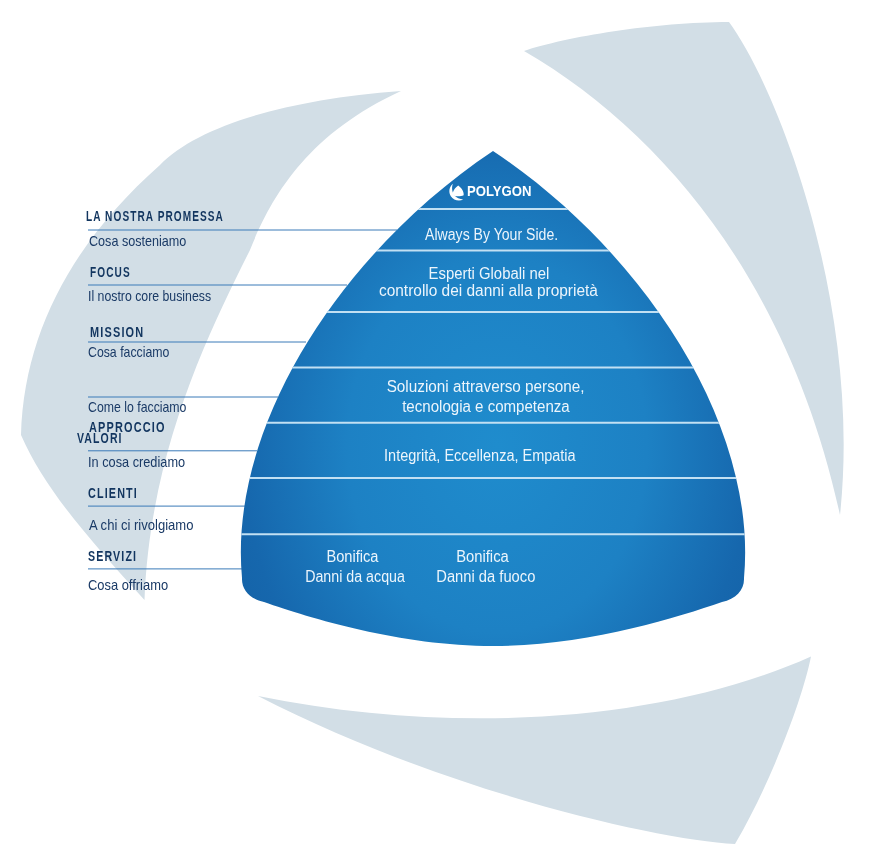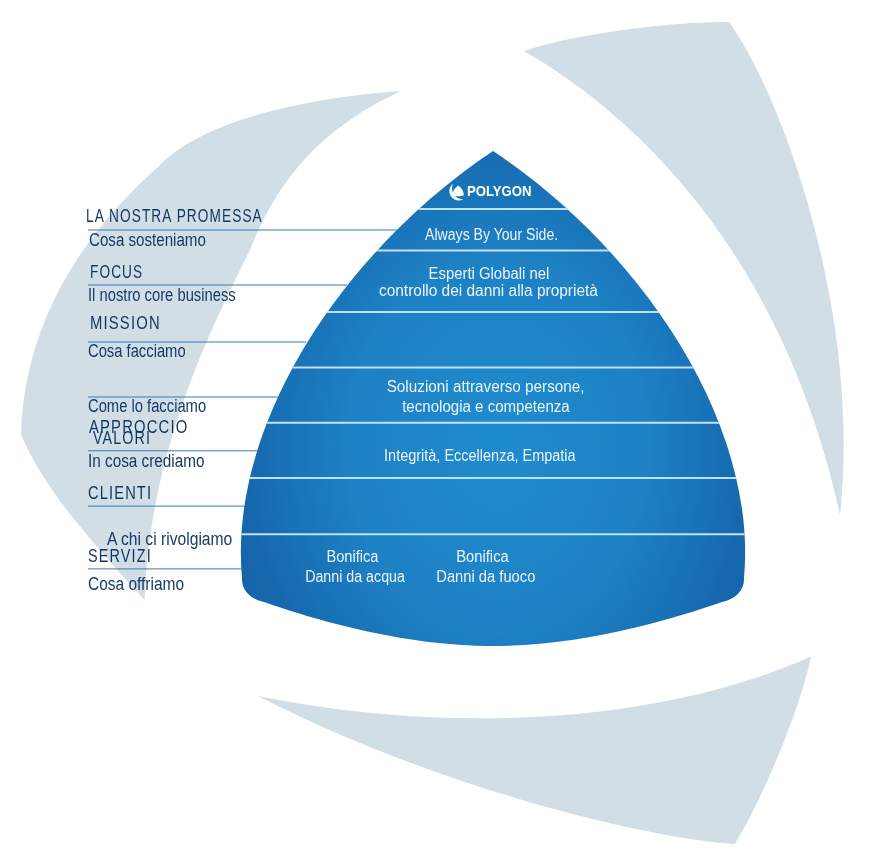--- a/index.html
+++ b/index.html
@@ -1,21 +1,21 @@
 <!DOCTYPE html>
 <html><head>
 <meta charset="utf-8">
 <style>
 html,body{margin:0;padding:0;}
 body{width:872px;height:861px;background:#ffffff;font-family:"Liberation Sans",sans-serif;overflow:hidden;}
 #stage{position:relative;width:872px;height:861px;overflow:hidden;}
 #bgsvg{position:absolute;left:0;top:0;}
-.lbl-t{position:absolute;color:#12355f;font-weight:normal;font-size:19px;letter-spacing:1.5px;line-height:18px;white-space:nowrap;}
+.lbl-t{position:absolute;color:#12355f;font-weight:bold;font-size:14px;letter-spacing:1.5px;line-height:18px;white-space:nowrap;}
 .lbl-t span{display:inline-block;transform-origin:0 50%;}
-.lbl-s{position:absolute;color:#1a3a66;font-size:18px;line-height:17px;white-space:nowrap;}
+.lbl-s{position:absolute;color:#1a3a66;font-size:15px;line-height:17px;white-space:nowrap;}
 .lbl-s span{display:inline-block;transform-origin:0 50%;}
 .band{position:absolute;color:#ecf5fc;font-size:16px;text-align:center;white-space:nowrap;}
 .band span{display:inline-block;transform-origin:50% 50%;}
 </style>
 </head>
 <body>
 <div id="stage">
 <svg id="bgsvg" width="872" height="861" viewBox="0 0 872 861">
   <defs>
     <radialGradient id="blueGrad" gradientUnits="userSpaceOnUse" cx="497" cy="445" r="300" gradientTransform="translate(0,-111.25) scale(1,1.25)">
@@ -80,28 +80,28 @@
       <path d="M 452.9 183.8 C 449.1 186.8 448.3 192.3 450.8 196.2 C 453.4 200.2 458.9 201.5 463.2 199.5 C 459.9 199.4 456.4 197.9 454.4 195.3 C 452.2 192.5 451.3 187.5 452.9 183.8 Z"></path>
     </g>
     <text x="467" y="196" fill="#ffffff" font-size="14" font-weight="bold" textLength="64.5" lengthAdjust="spacingAndGlyphs">POLYGON</text>
   </g>
 </svg>
 
 <div class="lbl-t" style="left:86px;top:207.1px;"><span style="transform:scaleX(0.72);">LA NOSTRA PROMESSA</span></div>
 <div class="lbl-s" style="left:89px;top:231.6px;"><span style="transform:scaleX(0.84);">Cosa sosteniamo</span></div>
 <div class="lbl-t" style="left:89.5px;top:262.6px;text-align:right;"><span style="transform:scaleX(0.72);">FOCUS</span></div>
 <div class="lbl-s" style="left:87.5px;top:287.3px;text-align:center;"><span style="transform:scaleX(0.82);">Il nostro core business</span></div>
-<div class="lbl-t" style="left:89.5px;top:314px;"><span style="transform:scaleX(0.78);">MISSION</span></div>
+<div class="lbl-t" style="left:89.5px;top:323px;"><span style="transform:scaleX(0.78);">MISSION</span></div>
 <div class="lbl-s" style="left:87.5px;top:342.5px;"><span style="transform:scaleX(0.82);">Cosa facciamo</span></div>
 <div class="lbl-t" style="left:89px;top:374.6px;margin-top:43px;"><span style="transform:scaleX(0.78);">APPROCCIO</span></div>
 <div class="lbl-s" style="left:88px;top:398px;"><span style="transform:scaleX(0.82);">Come lo facciamo</span></div>
-<div class="lbl-t" style="left:93px;top:428.7px;"><span style="transform:scaleX(0.75);">VALORI</span></div>
+<div class="lbl-t" style="left:77px;top:428.7px;"><span style="transform:scaleX(0.75);">VALORI</span></div>
 <div class="lbl-s" style="left:88px;top:452.9px;"><span style="transform:scaleX(0.85);">In cosa crediamo</span></div>
 <div class="lbl-t" style="left:88px;top:484.2px;"><span style="transform:scaleX(0.77);">CLIENTI</span></div>
-<div class="lbl-s" style="left:88.8px;top:531px;margin-left:18px;"><span style="transform:scaleX(0.87);">A chi ci rivolgiamo</span></div>
+<div class="lbl-s" style="left:88.8px;top:516px;"><span style="transform:scaleX(0.87);">A chi ci rivolgiamo</span></div>
 <div class="lbl-t" style="left:88px;top:546.6px;"><span style="transform:scaleX(0.76);">SERVIZI</span></div>
 <div class="lbl-s" style="left:88px;top:575.8px;"><span style="transform:scaleX(0.86);">Cosa offriamo</span></div>
 
 <div class="band" style="left:238.5px;top:265.4px;width:500px;line-height:17px;"><span style="transform:scaleX(0.93);">Esperti Globali nel</span><br><span style="transform:scaleX(0.965);">controllo dei danni alla proprietà</span></div>
 <div class="band" style="left:241.6px;top:225.1px;width:500px;line-height:20.6px;"><span style="transform:scaleX(0.88);">Always By Your Side.</span></div>
 <div class="band" style="left:236px;top:376.5px;width:500px;line-height:20.2px;"><span style="transform:scaleX(0.955);">Soluzioni attraverso persone,</span><br><span style="transform:scaleX(0.942);">tecnologia e competenza</span></div>
 <div class="band" style="left:230px;top:446.4px;width:500px;line-height:20.6px;"><span style="transform:scaleX(0.905);">Integrità, Eccellenza, Empatia</span></div>
 <div class="band" style="left:252.5px;top:546.6px;width:200px;line-height:20.5px;"><span style="transform:scaleX(0.915);">Bonifica</span><br><span style="transform:scaleX(0.89);margin-left:6px;">Danni da acqua</span></div>
 <div class="band" style="left:382.8px;top:546.6px;width:200px;line-height:20.5px;"><span style="transform:scaleX(0.925);">Bonifica</span><br><span style="transform:scaleX(0.92);margin-left:6px;">Danni da fuoco</span></div>
 </div>

